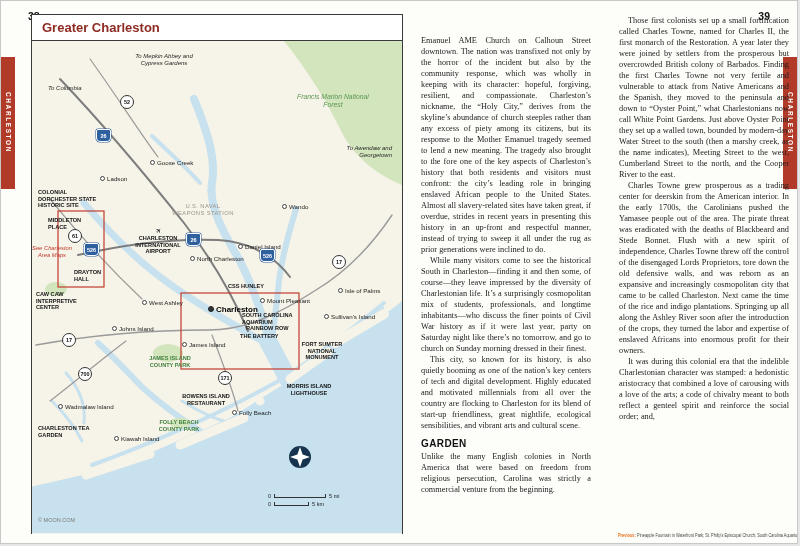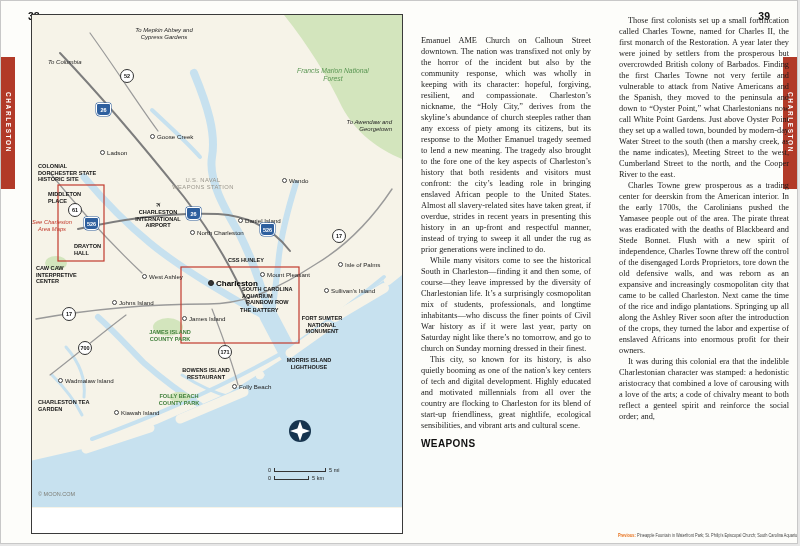--- a/index.html
+++ b/index.html
@@ -55,20 +55,21 @@
   <div class="tab l">
       <span>CHARLESTON</span>
     </div>
   <div class="tab r">
       <span>CHARLESTON</span>
     </div>
   <div class="pageno l">38</div>
   <div class="pageno r">39</div>
 
   <section class="map-panel">
+    <header class="map-title">Greater Charleston</header>
     <div class="map-body">
 
       <svg class="geo" width="370" height="492" viewBox="0 0 370 492">
         <rect x="0" y="0" width="370" height="492" fill="#f6f3e8"></rect>
         <path d="M252,0 C276,30 296,62 310,92 C324,118 346,134 370,144 L370,0 Z" fill="#d3e5bd"></path>
         <path d="M-2,446 L55,433 L125,409 L198,377 L252,343 L300,305 L338,275 L372,251 L372,494 L-2,494 Z" fill="#c7e1ef"></path>
         <g fill="none" stroke="#c7e1ef" stroke-linecap="round">
           <path d="M236,300 L256,338" stroke-width="18"></path>
           <path d="M162,58 C176,92 184,118 180,142 C176,166 194,196 208,220 C220,244 230,272 238,302" stroke-width="8"></path>
           <path d="M120,95 C138,112 156,128 168,142" stroke-width="4"></path>
@@ -173,21 +174,22 @@
         </div>
       </div>
 
     </div>
   </section>
 
   <article class="bodycol col-left">
     <p class="noindent">Emanuel AME Church on Calhoun Street downtown. The nation was transfixed not only by the horror of the incident but also by the community response, which was wholly in keeping with its character: hopeful, forgiving, resilient, and compassionate. Charleston’s nickname, the “Holy City,” derives from the skyline’s abundance of church steeples rather than any excess of piety among its citizens, but its response to the Mother Emanuel tragedy seemed to lend a new meaning. The tragedy also brought to the fore one of the key aspects of Charleston’s history that both residents and visitors must confront: the city’s leading role in bringing enslaved African people to the United States. Almost all slavery-related sites have taken great, if overdue, strides in recent years in presenting this history in an up-front and respectful manner, instead of trying to sweep it all under the rug as prior generations were inclined to do.</p>
     <p>While many visitors come to see the historical South in Charleston—finding it and then some, of course—they leave impressed by the diversity of Charlestonian life. It’s a surprisingly cosmopolitan mix of students, professionals, and longtime inhabitants—who discuss the finer points of Civil War history as if it were last year, party on Saturday night like there’s no tomorrow, and go to church on Sunday morning dressed in their finest.</p>
     <p>This city, so known for its history, is also quietly booming as one of the nation’s key centers of tech and digital development. Highly educated and motivated millennials from all over the country are flocking to Charleston for its blend of start-up friendliness, great nightlife, ecological sensibilities, and vibrant arts and cultural scene.</p>
-    <h2 class="history">WEAPONS</h2>
+    <h2 class="history">GARDEN</h2>
+    <p class="noindent">Unlike the many English colonies in North America that were based on freedom from religious persecution, Carolina was strictly a commercial venture from the beginning.</p>
   </article>
 
   <article class="bodycol col-right">
     <p>Those first colonists set up a small fortification called Charles Towne, named for Charles II, the first monarch of the Restoration. A year later they were joined by settlers from the prosperous but overcrowded British colony of Barbados. Finding the first Charles Towne not very fertile and vulnerable to attack from Native Americans and the Spanish, they moved to the peninsula and down to “Oyster Point,” what Charlestonians now call White Point Gardens. Just above Oyster Point they set up a walled town, bounded by modern-day Water Street to the south (then a marshy creek, as the name indicates), Meeting Street to the west, Cumberland Street to the north, and the Cooper River to the east.</p>
     <p>Charles Towne grew prosperous as a trading center for deerskin from the American interior. In the early 1700s, the Carolinians pushed the Yamasee people out of the area. The pirate threat was eradicated with the deaths of Blackbeard and Stede Bonnet. Flush with a new spirit of independence, Charles Towne threw off the control of the disengaged Lords Proprietors, tore down the old defensive walls, and was reborn as an expansive and increasingly cosmopolitan city that came to be called Charleston. Next came the time of the rice and indigo plantations. Springing up all along the Ashley River soon after the introduction of the crops, they turned the labor and expertise of enslaved Africans into enormous profit for their owners.</p>
     <p>It was during this colonial era that the indelible Charlestonian character was stamped: a hedonistic aristocracy that combined a love of carousing with a love of the arts; a code of chivalry meant to both reflect a genteel spirit and reinforce the social order; and,</p>
   </article>
 
   <footer class="caption">
     <span class="pfx">Previous:</span><span>Pineapple Fountain in Waterfront Park; St. Philip’s Episcopal Church; South Carolina Aquarium.</span>

